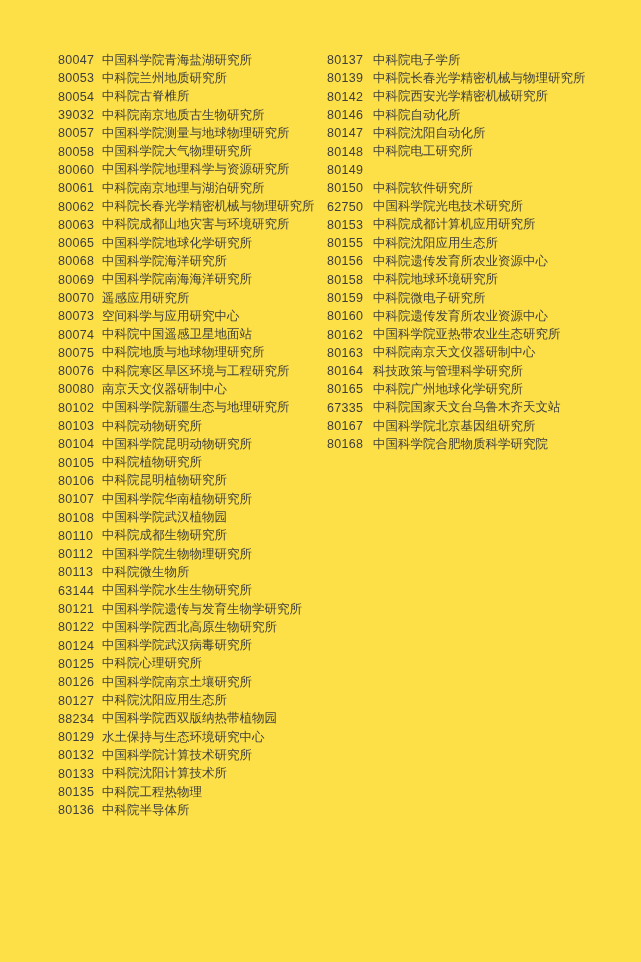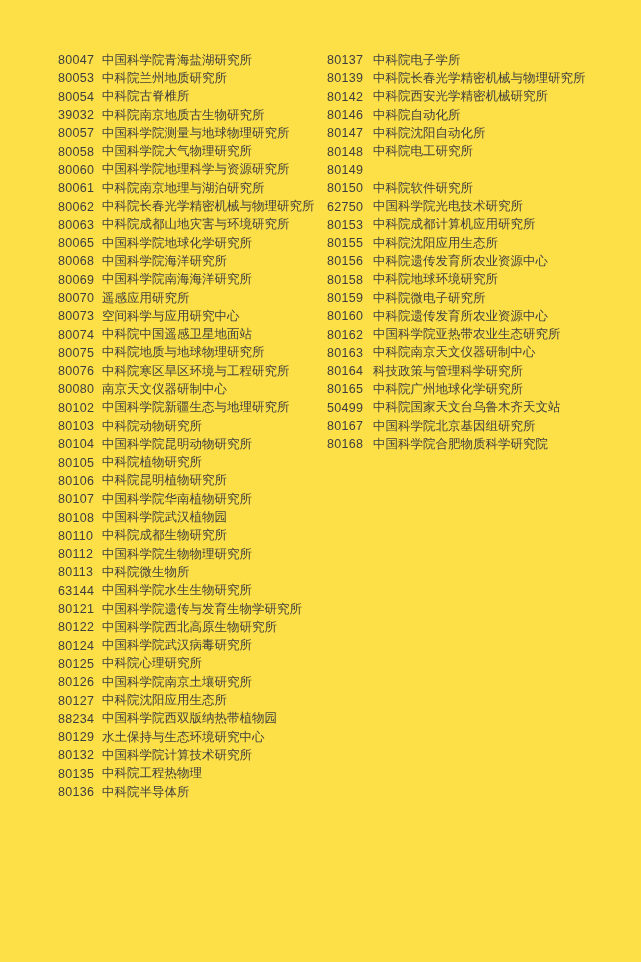--- a/index.html
+++ b/index.html
@@ -201,20 +201,24 @@
       </div>
       <div class="row">
         <span class="code">80129</span>
         <span class="name">水土保持与生态环境研究中心</span>
       </div>
       <div class="row">
         <span class="code">80132</span>
         <span class="name">中国科学院计算技术研究所</span>
       </div>
       <div class="row">
+        <span class="code">80133</span>
+        <span class="name">中科院沈阳计算技术所</span>
+      </div>
+      <div class="row">
         <span class="code">80135</span>
         <span class="name">中科院工程热物理</span>
       </div>
       <div class="row">
         <span class="code">80136</span>
         <span class="name">中科院半导体所</span>
       </div>
     </div>
   <div class="col col-right" id="col-right">
       <div class="row">
@@ -286,21 +290,21 @@
       </div>
       <div class="row">
         <span class="code">80164</span>
         <span class="name">科技政策与管理科学研究所</span>
       </div>
       <div class="row">
         <span class="code">80165</span>
         <span class="name">中科院广州地球化学研究所</span>
       </div>
       <div class="row">
-        <span class="code">50499</span>
+        <span class="code">67335</span>
         <span class="name">中科院国家天文台乌鲁木齐天文站</span>
       </div>
       <div class="row">
         <span class="code">80167</span>
         <span class="name">中国科学院北京基因组研究所</span>
       </div>
       <div class="row">
         <span class="code">80168</span>
         <span class="name">中国科学院合肥物质科学研究院</span>
       </div>

